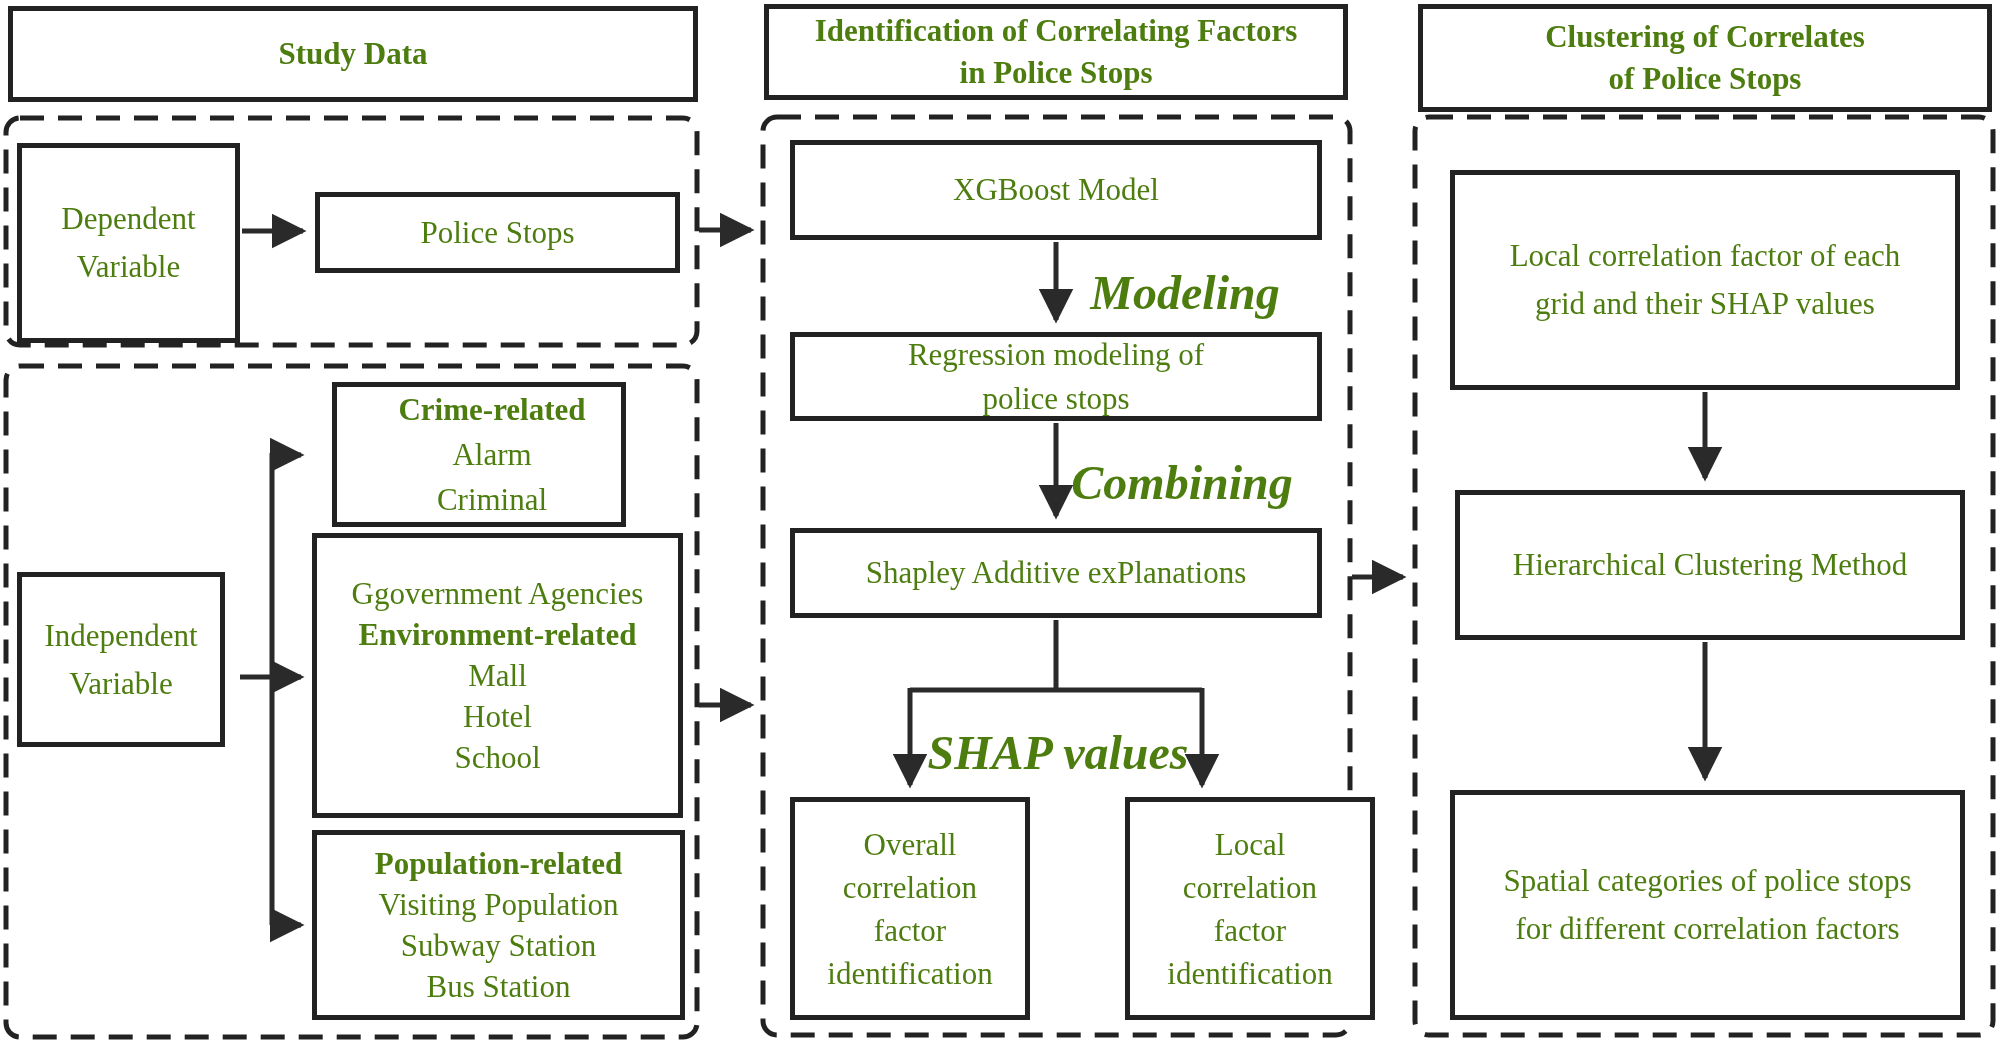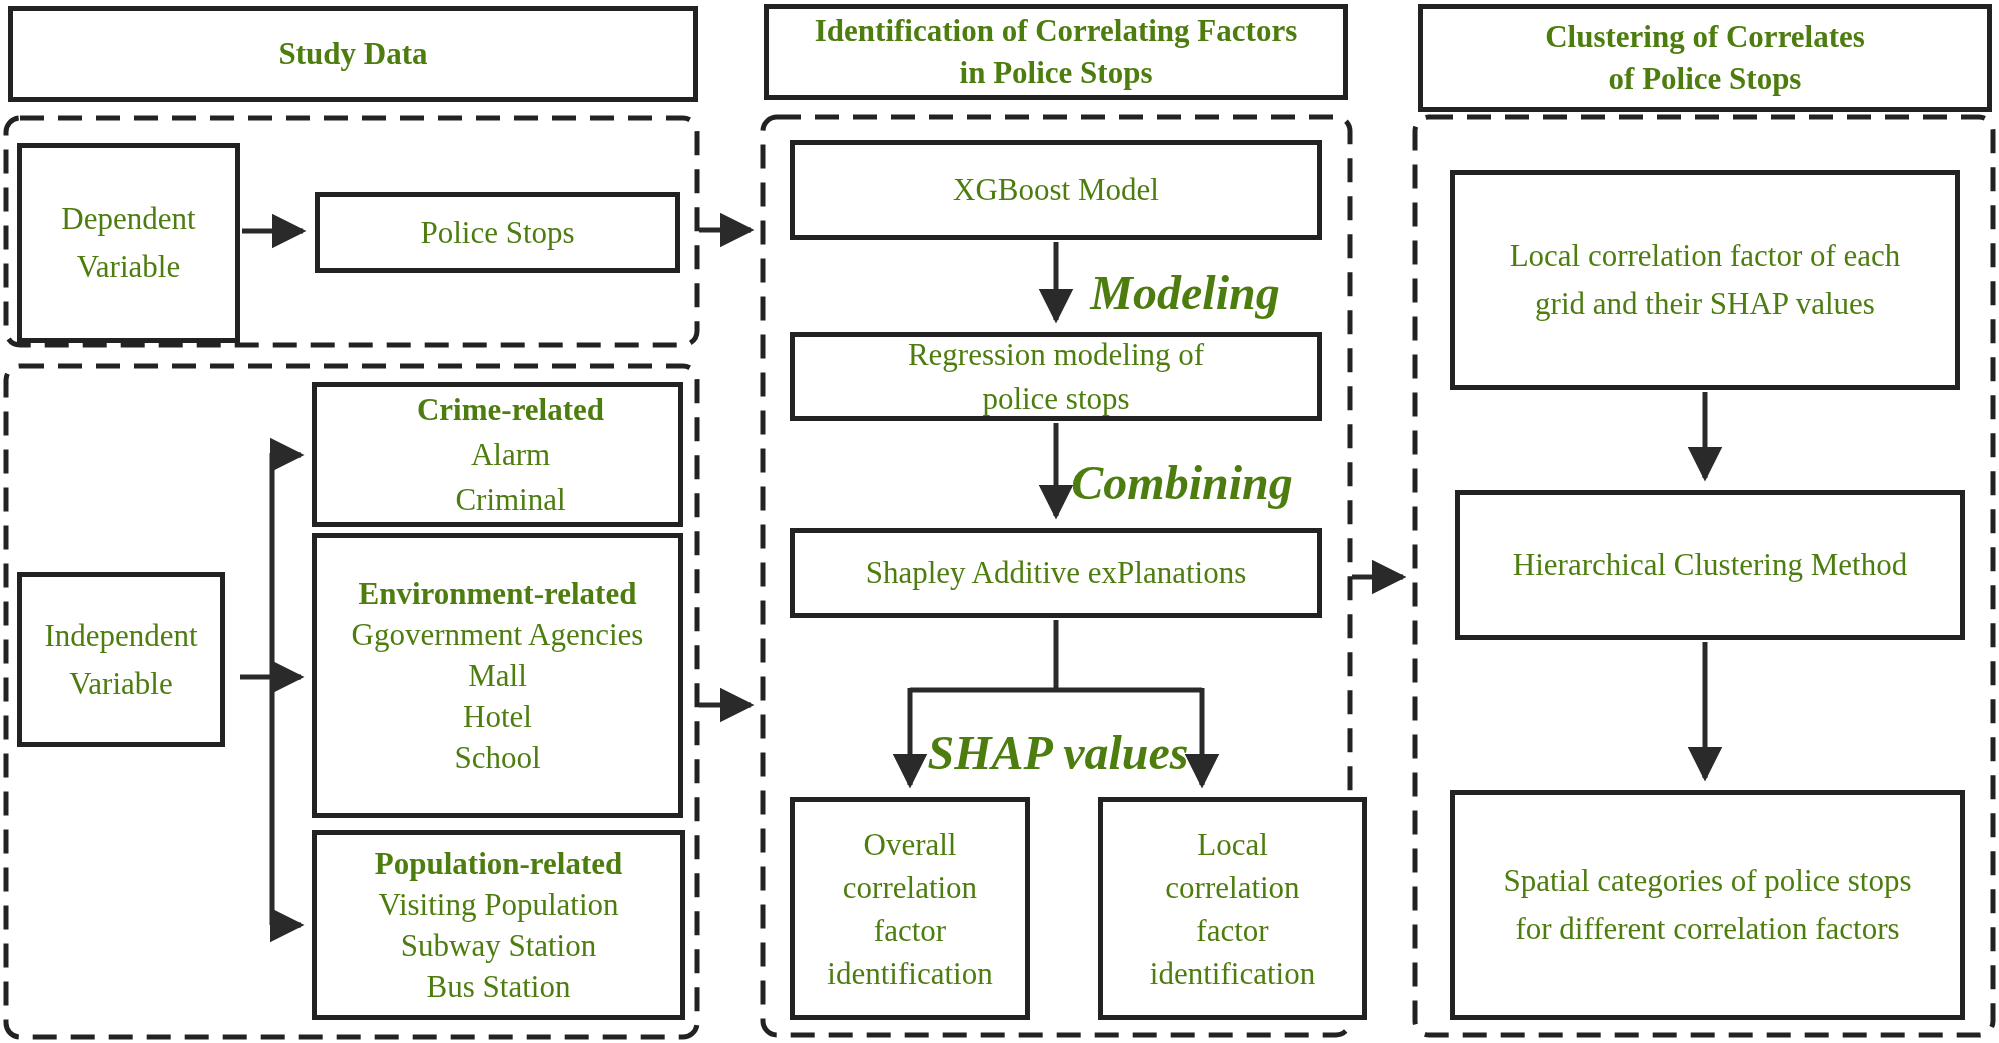--- a/index.html
+++ b/index.html
@@ -78,29 +78,29 @@
 
   <div class="box" style="left:315px;top:192px;width:365px;height:81px;">
     <div class="ln">Police Stops</div>
   </div>
 
   <div class="box lh48" style="left:17px;top:572px;width:208px;height:175px;">
     <div class="ln">Independent</div>
     <div class="ln">Variable</div>
   </div>
 
-  <div class="box lh45" style="left:312px;top:382px;width:371px;height:145px;padding-left:26px;">
+  <div class="box lh45" style="left:332px;top:382px;width:294px;height:145px;padding-left:26px;">
     <div class="ln b">Crime-related</div>
     <div class="ln">Alarm</div>
     <div class="ln">Criminal</div>
   </div>
 
   <div class="box lh41" style="left:312px;top:533px;width:371px;height:285px;">
+    <div class="ln">Ggovernment Agencies</div>
     <div class="ln b">Environment-related</div>
-    <div class="ln">Ggovernment Agencies</div>
     <div class="ln">Mall</div>
     <div class="ln">Hotel</div>
     <div class="ln">School</div>
   </div>
 
   <div class="box lh41" style="left:312px;top:830px;width:373px;height:190px;">
     <div class="ln b">Population-related</div>
     <div class="ln">Visiting Population</div>
     <div class="ln">Subway Station</div>
     <div class="ln">Bus Station</div>
@@ -130,21 +130,21 @@
 
   <div class="lbl" style="left:1058px;top:753px;">SHAP values</div>
 
   <div class="box lh43" style="left:790px;top:797px;width:240px;height:223px;">
     <div class="ln">Overall</div>
     <div class="ln">correlation</div>
     <div class="ln">factor</div>
     <div class="ln">identification</div>
   </div>
 
-  <div class="box lh43" style="left:1098px;top:797px;width:269px;height:223px;">
+  <div class="box lh43" style="left:1125px;top:797px;width:250px;height:223px;">
     <div class="ln">Local</div>
     <div class="ln">correlation</div>
     <div class="ln">factor</div>
     <div class="ln">identification</div>
   </div>
 
   <div class="hdr" style="left:1418px;top:4px;width:574px;height:108px;">
     <div class="ln">Clustering of Correlates</div>
     <div class="ln">of Police Stops</div>
   </div>

